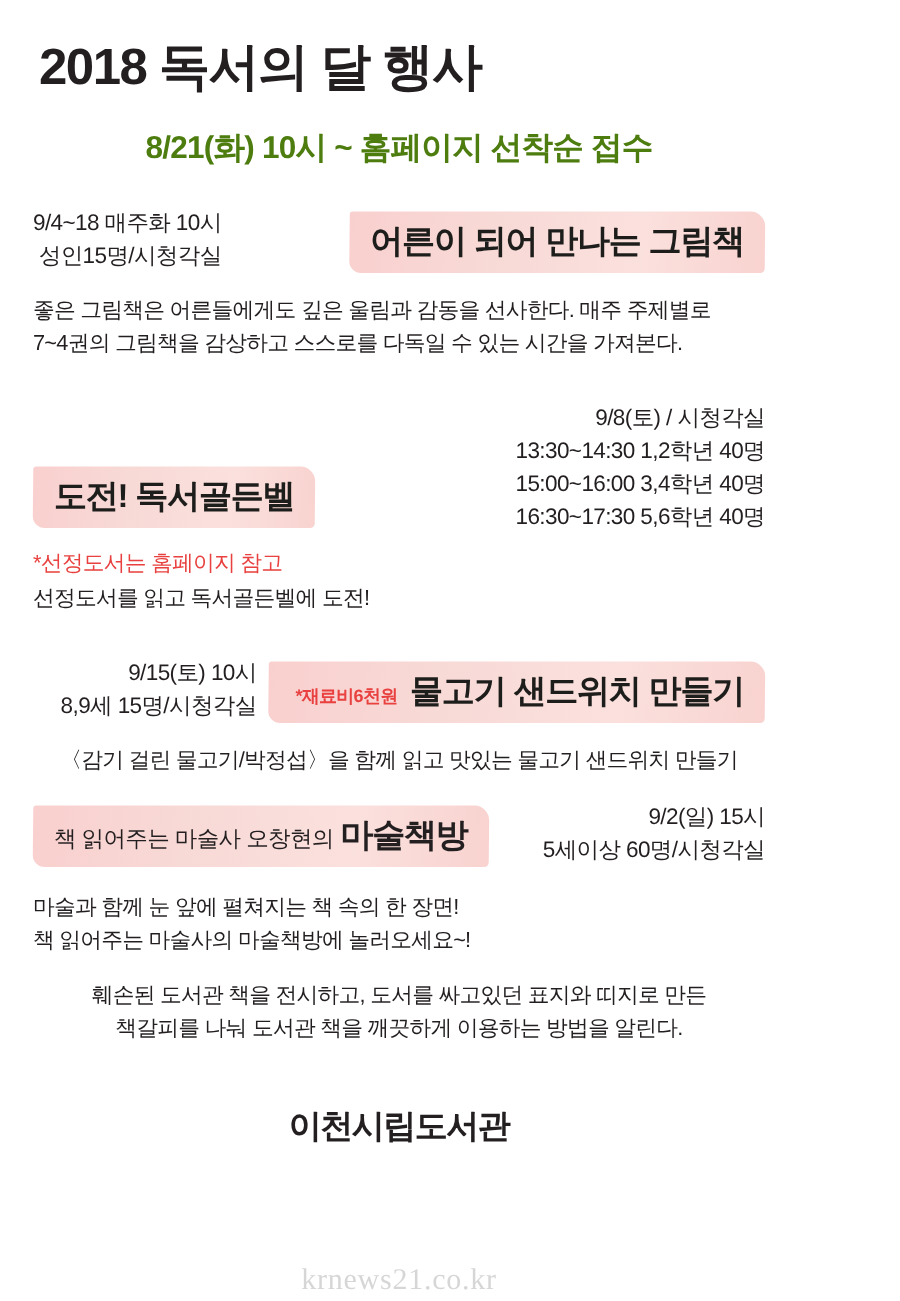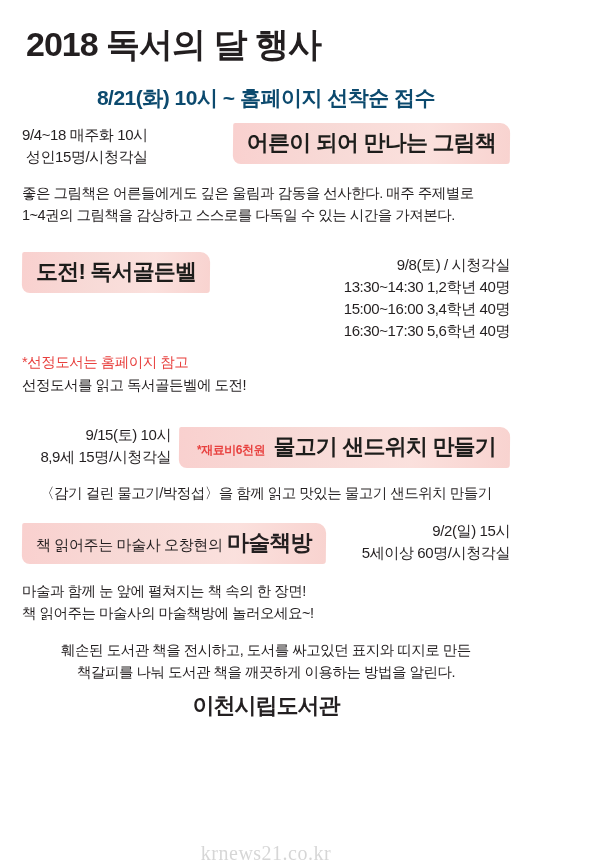--- a/index.html
+++ b/index.html
@@ -28,21 +28,21 @@
     font-size: 34px;
     font-weight: bold;
     letter-spacing: -1px;
     color: #231f20;
     padding: 22px 0 0 26px;
   }
   .subtitle {
     text-align: center;
     font-size: 21px;
     font-weight: bold;
-    color: #0c4a6e;
+    color: #4d7c0f;
     margin-top: 16px;
     letter-spacing: -0.5px;
   }
   .band {
     position: relative;
     display: inline-block;
     padding: 5px 14px 6px 14px;
     box-sizing: border-box;
   }
   .band::before {
@@ -78,41 +78,41 @@
     letter-spacing: -0.5px;
     color: #231f20;
     white-space: pre-line;
   }
   .note-red {
     color: #e8413f;
   }
 
   
   .sec1 {
-    margin-top: 8px;
+    margin-top: 22px;
     padding: 0 22px 0 22px;
     display: flex;
     justify-content: space-between;
-    align-items: center;
+    align-items: flex-end;
   }
   .sec1 .meta { padding-top: 4px; padding-right: 6px; }
   .sec1 .band { margin-left: auto; }
   .sec1-desc {
     padding: 14px 22px 0 22px;
   }
 
   
   .sec2 {
     margin-top: 26px;
     padding: 0 22px;
     display: flex;
     justify-content: space-between;
     align-items: flex-start;
   }
-  .sec2-left { width: 300px; }
+  .sec2-left { width: 300px; margin-top: 45px; }
   .sec2-right { text-align: right; padding-top: 2px; }
   .sec2-desc {
     padding: 10px 22px 0 22px;
   }
 
   
   .sec3 {
     margin-top: 28px;
     padding: 0 22px;
     display: flex;
@@ -154,21 +154,21 @@
     justify-content: flex-end;
     align-items: flex-end;
   }
   .sec5-desc {
     padding: 14px 22px 0 22px;
     text-align: center;
   }
 
   
   .footer {
-    margin-top: 7px;
+    margin-top: 38px;
     text-align: center;
     font-size: 22px;
     font-weight: bold;
     letter-spacing: -1px;
     color: #231f20;
   }
   .watermark {
     position: absolute;
     left: 0;
     right: 0;
@@ -198,21 +198,21 @@
   <div class="subtitle">8/21(화) 10시 ~ 홈페이지 선착순 접수</div>
 
   <div class="sec1">
     <div class="meta">9/4~18 매주화 10시
 성인15명/시청각실</div>
     <div class="band">
       <span class="hl-title">어른이 되어 만나는 그림책</span>
     </div>
   </div>
   <div class="desc sec1-desc">좋은 그림책은 어른들에게도 깊은 울림과 감동을 선사한다. 매주 주제별로
-1~4권의 그림책을 감상하고 스스로를 다독일 수 있는 시간을 가져본다.</div>
+7~4권의 그림책을 감상하고 스스로를 다독일 수 있는 시간을 가져본다.</div>
 
   <div class="sec2">
     <div class="sec2-left">
       <div class="band">
         <span class="hl-title">도전! 독서골든벨</span>
       </div>
     </div>
     <div class="sec2-right">
       <div class="meta">9/8(토) / 시청각실
 13:30~14:30 1,2학년 40명

